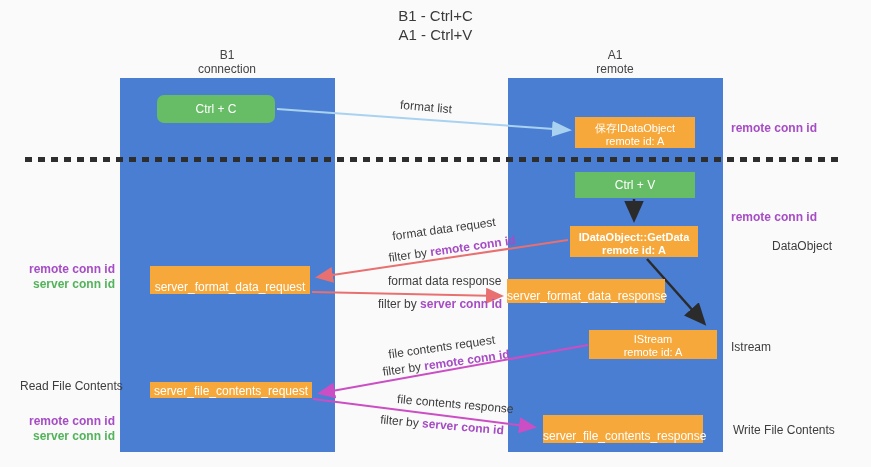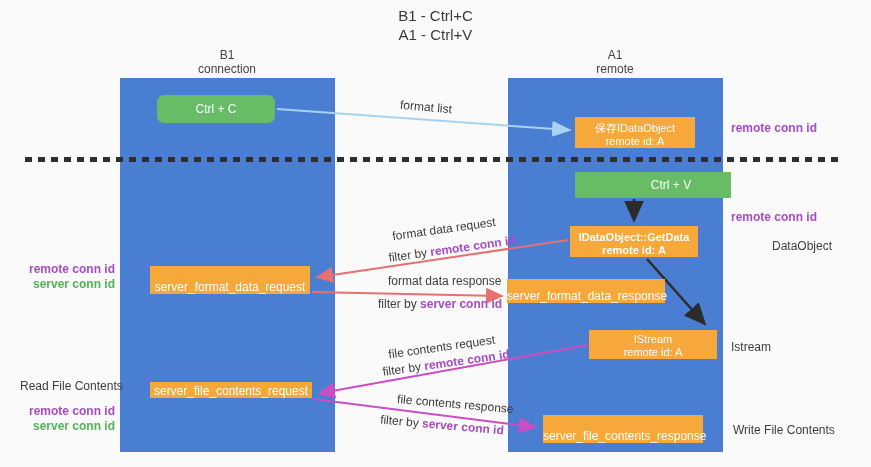--- a/index.html
+++ b/index.html
@@ -103,21 +103,21 @@
 
   <div class="box box-green" style="left:157px;top:95px;width:118px;height:28px;border-radius:7px;">
     <span>Ctrl + C</span>
   </div>
 
   <div class="box box-orange small" style="left:575px;top:117px;width:120px;height:31px;">
     <span>保存IDataObject</span>
     <span>remote id: A</span>
   </div>
 
-  <div class="box box-green" style="left:575px;top:172px;width:120px;height:26px;padding-left:36px;">
+  <div class="box box-green" style="left:575px;top:172px;width:120px;height:26px;">
     <span>Ctrl + V</span>
   </div>
 
   <div class="box box-orange small" style="left:570px;top:226px;width:128px;height:31px;font-weight:bold;">
     <span>IDataObject::GetData</span>
     <span>remote id: A</span>
   </div>
 
   <div class="box box-orange" style="left:150px;top:266px;width:160px;height:28px;">
     <span>server_format_data_request</span>
@@ -170,18 +170,18 @@
   <div class="side-label purple" style="left:731px;top:210px;">remote conn id</div>
   <div class="side-label" style="left:731px;top:239px;margin-left:41px;">DataObject</div>
   <div class="side-label" style="left:731px;top:340px;">Istream</div>
   <div class="side-label" style="left:733px;top:423px;">Write File Contents</div>
 
   <div class="left-group" style="top:262px;">
     <div class="purple">remote conn id</div>
     <div class="greenlbl">server conn id</div>
   </div>
   <div class="left-group" style="top:379px;">
-    <div style="color:#3d3d3d;margin-bottom:10px;">Read File Contents</div>
+    <div style="color:#3d3d3d;margin-bottom:20px;">Read File Contents</div>
     <div class="purple">remote conn id</div>
     <div class="greenlbl">server conn id</div>
   </div>
 
 </div>
 
 </body></html>

